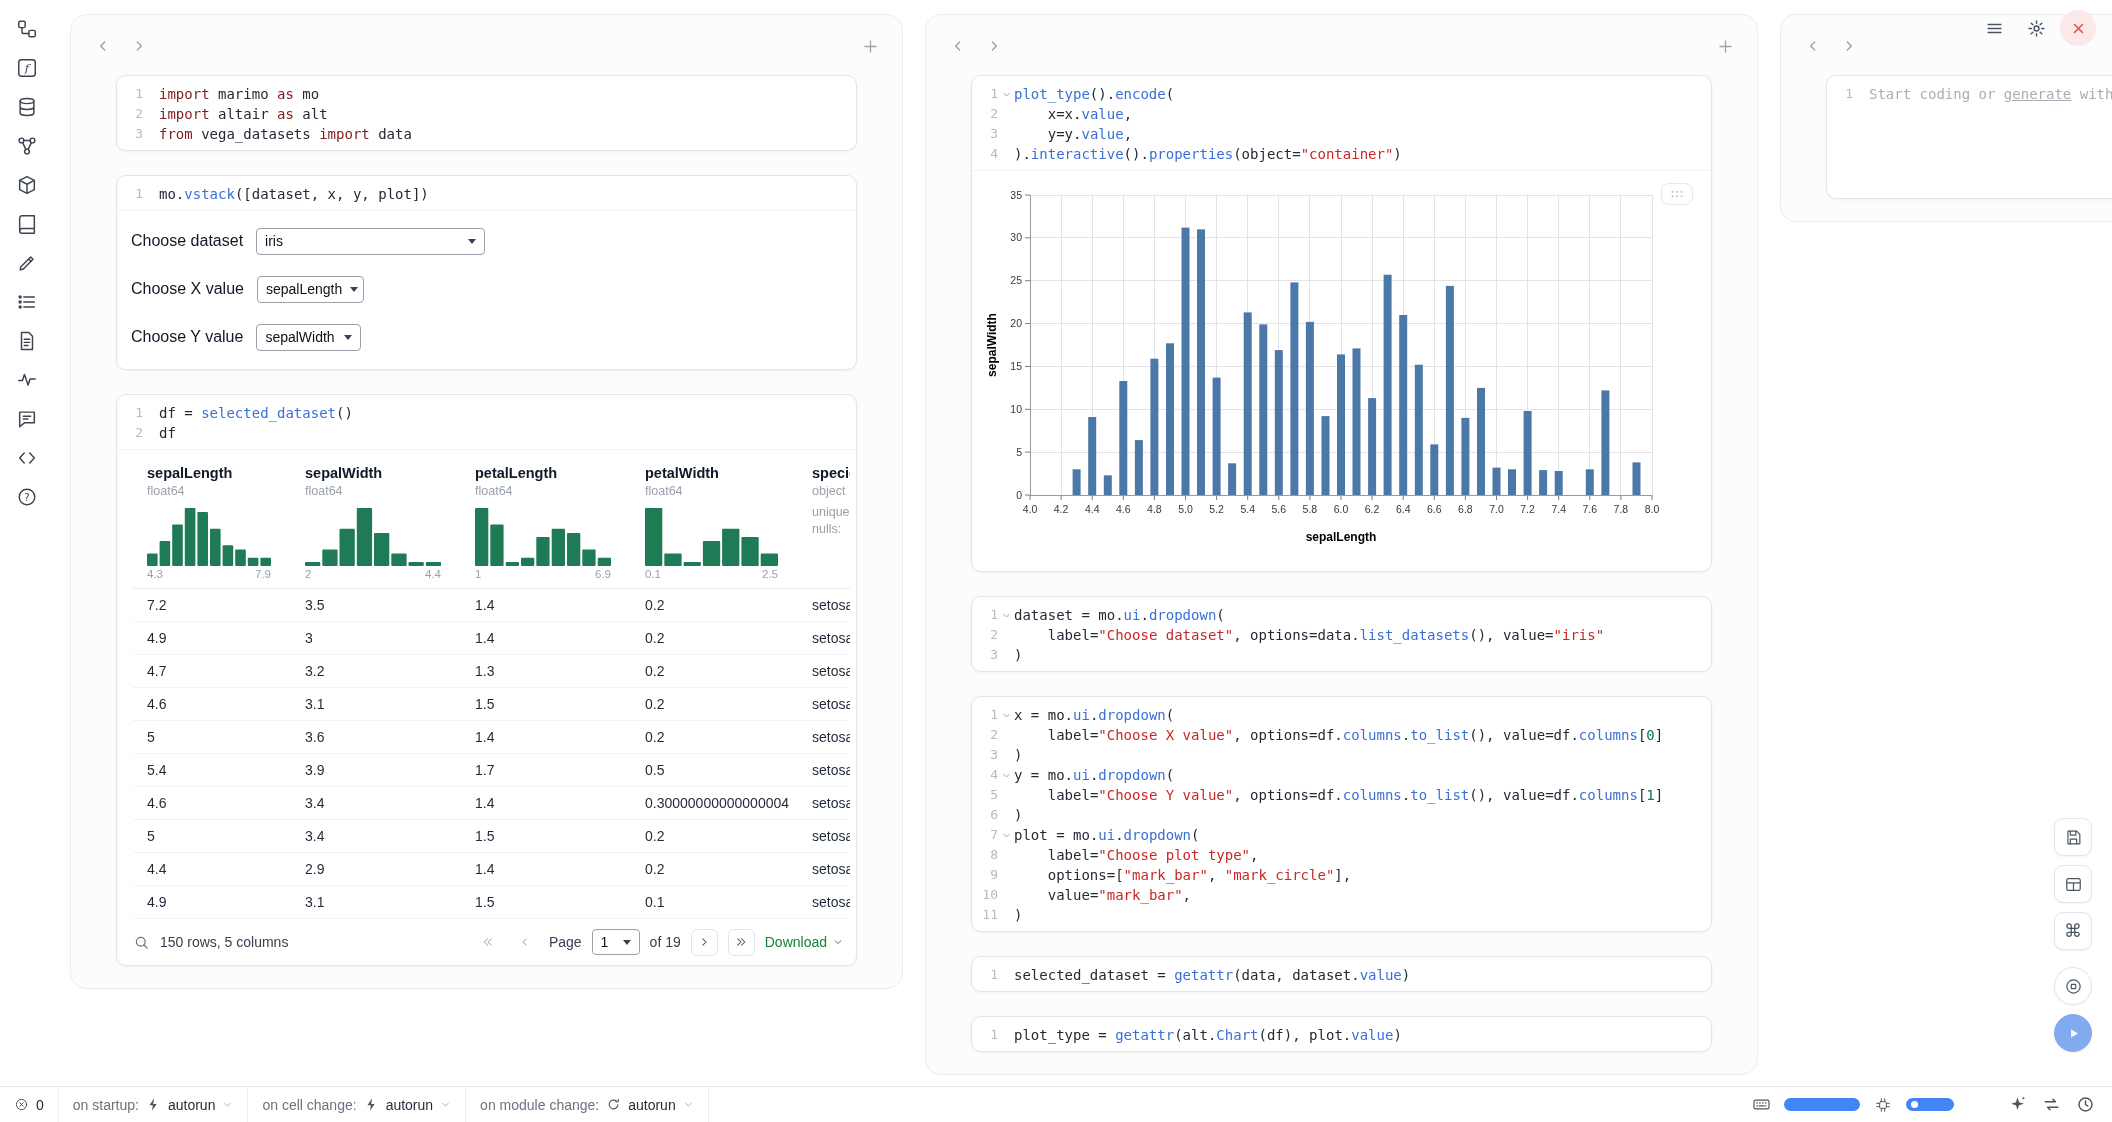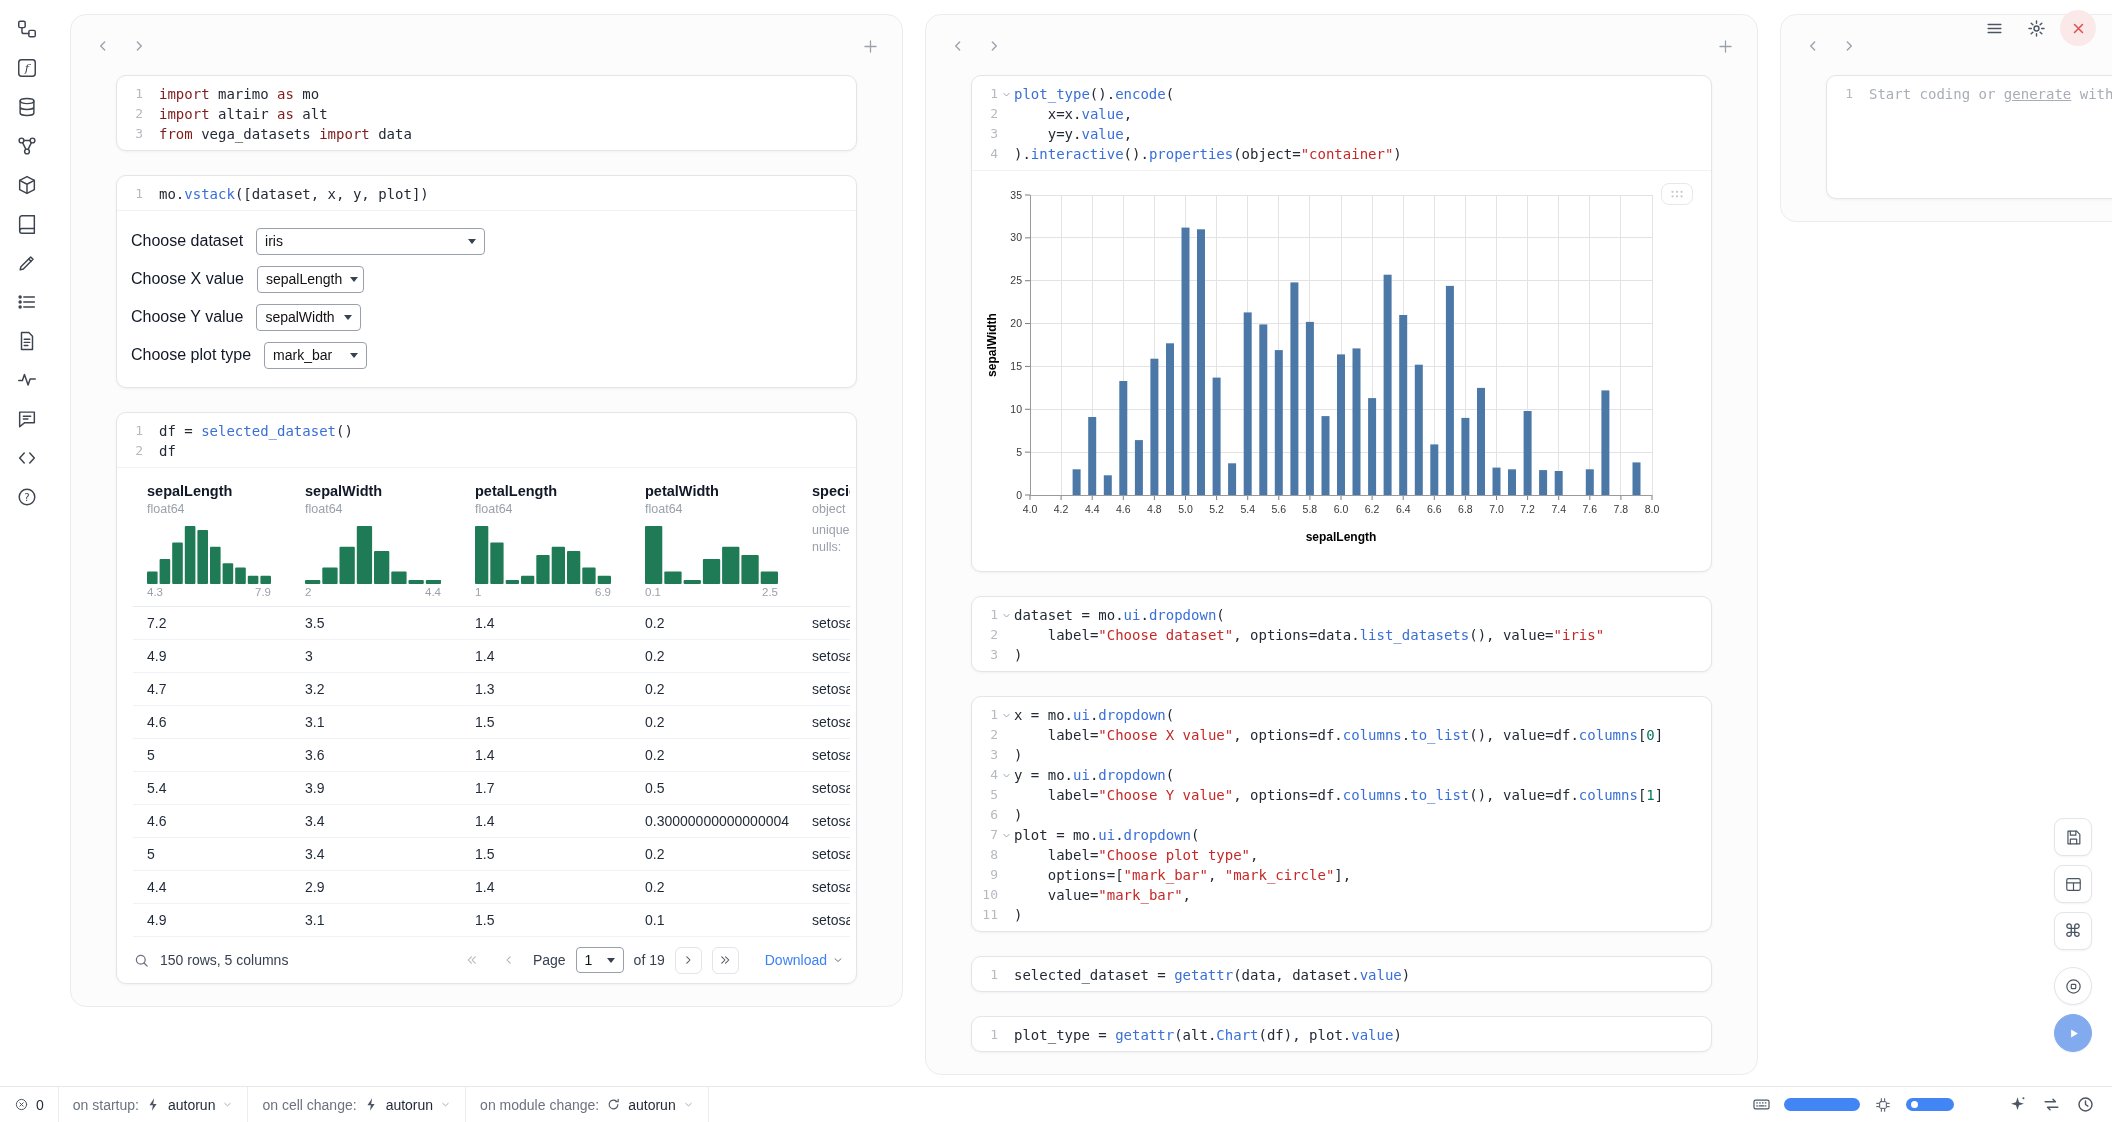--- a/index.html
+++ b/index.html
@@ -31,21 +31,21 @@
   .ln{width:26px;flex:none;text-align:right;color:#b4bac2;font-size:13px}
   .fold{width:16px;flex:none;color:#9aa1ab;display:flex;align-items:center;justify-content:center}
   .fold svg{width:9px;height:9px}
   .src{white-space:pre}
   .tk-k{color:#7f1d1d}.tk-f{color:#3a6fd8}.tk-s{color:#c62828}.tk-n{color:#047857}.tk-v,.tk-p{color:#232a35}
   .placeholder,.placeholder span{color:#a8adb6}
   .placeholder .gen{text-decoration:underline}
   .empty-cell{height:124px}
 
   
-  .controls{border-top:1px solid #f1f2f4;padding:16px 14px 18px;display:flex;flex-direction:column;gap:10px}
+  .controls{border-top:1px solid #f1f2f4;padding:16px 14px 18px;display:flex;flex-direction:column;gap:20px}
   .ctl-row{display:flex;align-items:center;gap:13px;font-size:16px;color:#111827;height:28px}
   .select{height:27px;border:1px solid #9aa0a9;border-radius:4px;background:#fff;display:flex;align-items:center;justify-content:space-between;padding:0 8px;font-size:14px;color:#111;cursor:pointer;gap:8px}
   .caret{width:0;height:0;border-left:4.5px solid transparent;border-right:4.5px solid transparent;border-top:5.5px solid #374151;flex:none}
 
   
   .table-wrap{border-top:1px solid #f1f2f4;padding:10px 10px 0 16px}
   .tbl{width:717px;overflow:hidden}
   .tbl-inner{width:905px}
   .thead{display:flex;flex-wrap:nowrap;border-bottom:1px solid #e9eaee;padding:2px 0 6px}
   .th{flex:none;padding-left:14px}
@@ -58,21 +58,21 @@
   .td{flex:none;padding-left:14px;font-size:14px;color:#1f2937;white-space:nowrap;overflow:hidden}
   .tfoot{display:flex;align-items:center;height:46px;gap:10px;padding-right:2px}
   .sic{width:17px;height:17px;color:#6b7280;display:inline-flex}
   .sic svg{width:17px;height:17px}
   .tsummary{font-size:14px;color:#374151}
   .pgbtn{width:27px;height:27px;border:1px solid #e3e4e8;border-radius:6px;color:#4b5563;display:flex;align-items:center;justify-content:center;background:#fff}
   .pgbtn svg{width:14px;height:14px}
   .pgbtn.dim{opacity:.45;border-color:transparent}
   .pglabel{font-size:14px;color:#374151}
   .pgsel{width:48px;height:26px}
-  .dlbtn{margin-left:16px;display:flex;align-items:center;gap:5px;font-size:14px;color:#3b82f6}
+  .dlbtn{margin-left:0;display:flex;align-items:center;gap:5px;font-size:14px;color:#15803d}
   .dlchev{width:12px;height:12px;display:inline-flex;color:#64748b}
   .dlchev svg{width:12px;height:12px}
 
   
   .chart-out{border-top:1px solid #f1f2f4;padding:12px 12px 12px;position:relative}
   .chart-menu{position:absolute;top:12px;right:18px;width:32px;height:22px;border:1px solid #e7e8ea;border-radius:8px;background:#fff;color:#c3c7ce;display:flex;align-items:center;justify-content:center}
   .chart-menu svg{width:18px;height:12px}
 
   
   .win-controls{position:absolute;top:10px;right:16px;display:flex;gap:6px;z-index:5}
@@ -288,27 +288,20 @@
               <span>Choose X value</span>
               <div class="select" style="width: 107px;">
                 <span>sepalLength</span>
                 <i class="caret"></i>
               </div>
             </div>
             <div class="ctl-row">
               <span>Choose Y value</span>
               <div class="select" style="width: 105px;">
                 <span>sepalWidth</span>
-                <i class="caret"></i>
-              </div>
-            </div>
-            <div class="ctl-row">
-              <span>Choose plot type</span>
-              <div class="select" style="width: 103px;">
-                <span>mark_bar</span>
                 <i class="caret"></i>
               </div>
             </div>
           </div>
       </article>
 
       <article class="cell">
         <div class="code">
             <div class="cl"><span class="ln">1</span><span class="fold"></span><span class="src"><span class="tk-v">df </span><span class="tk-p">= </span><span class="tk-f">selected_dataset</span><span class="tk-p">()</span></span></div>
             <div class="cl"><span class="ln">2</span><span class="fold"></span><span class="src"><span class="tk-v">df</span></span></div>

